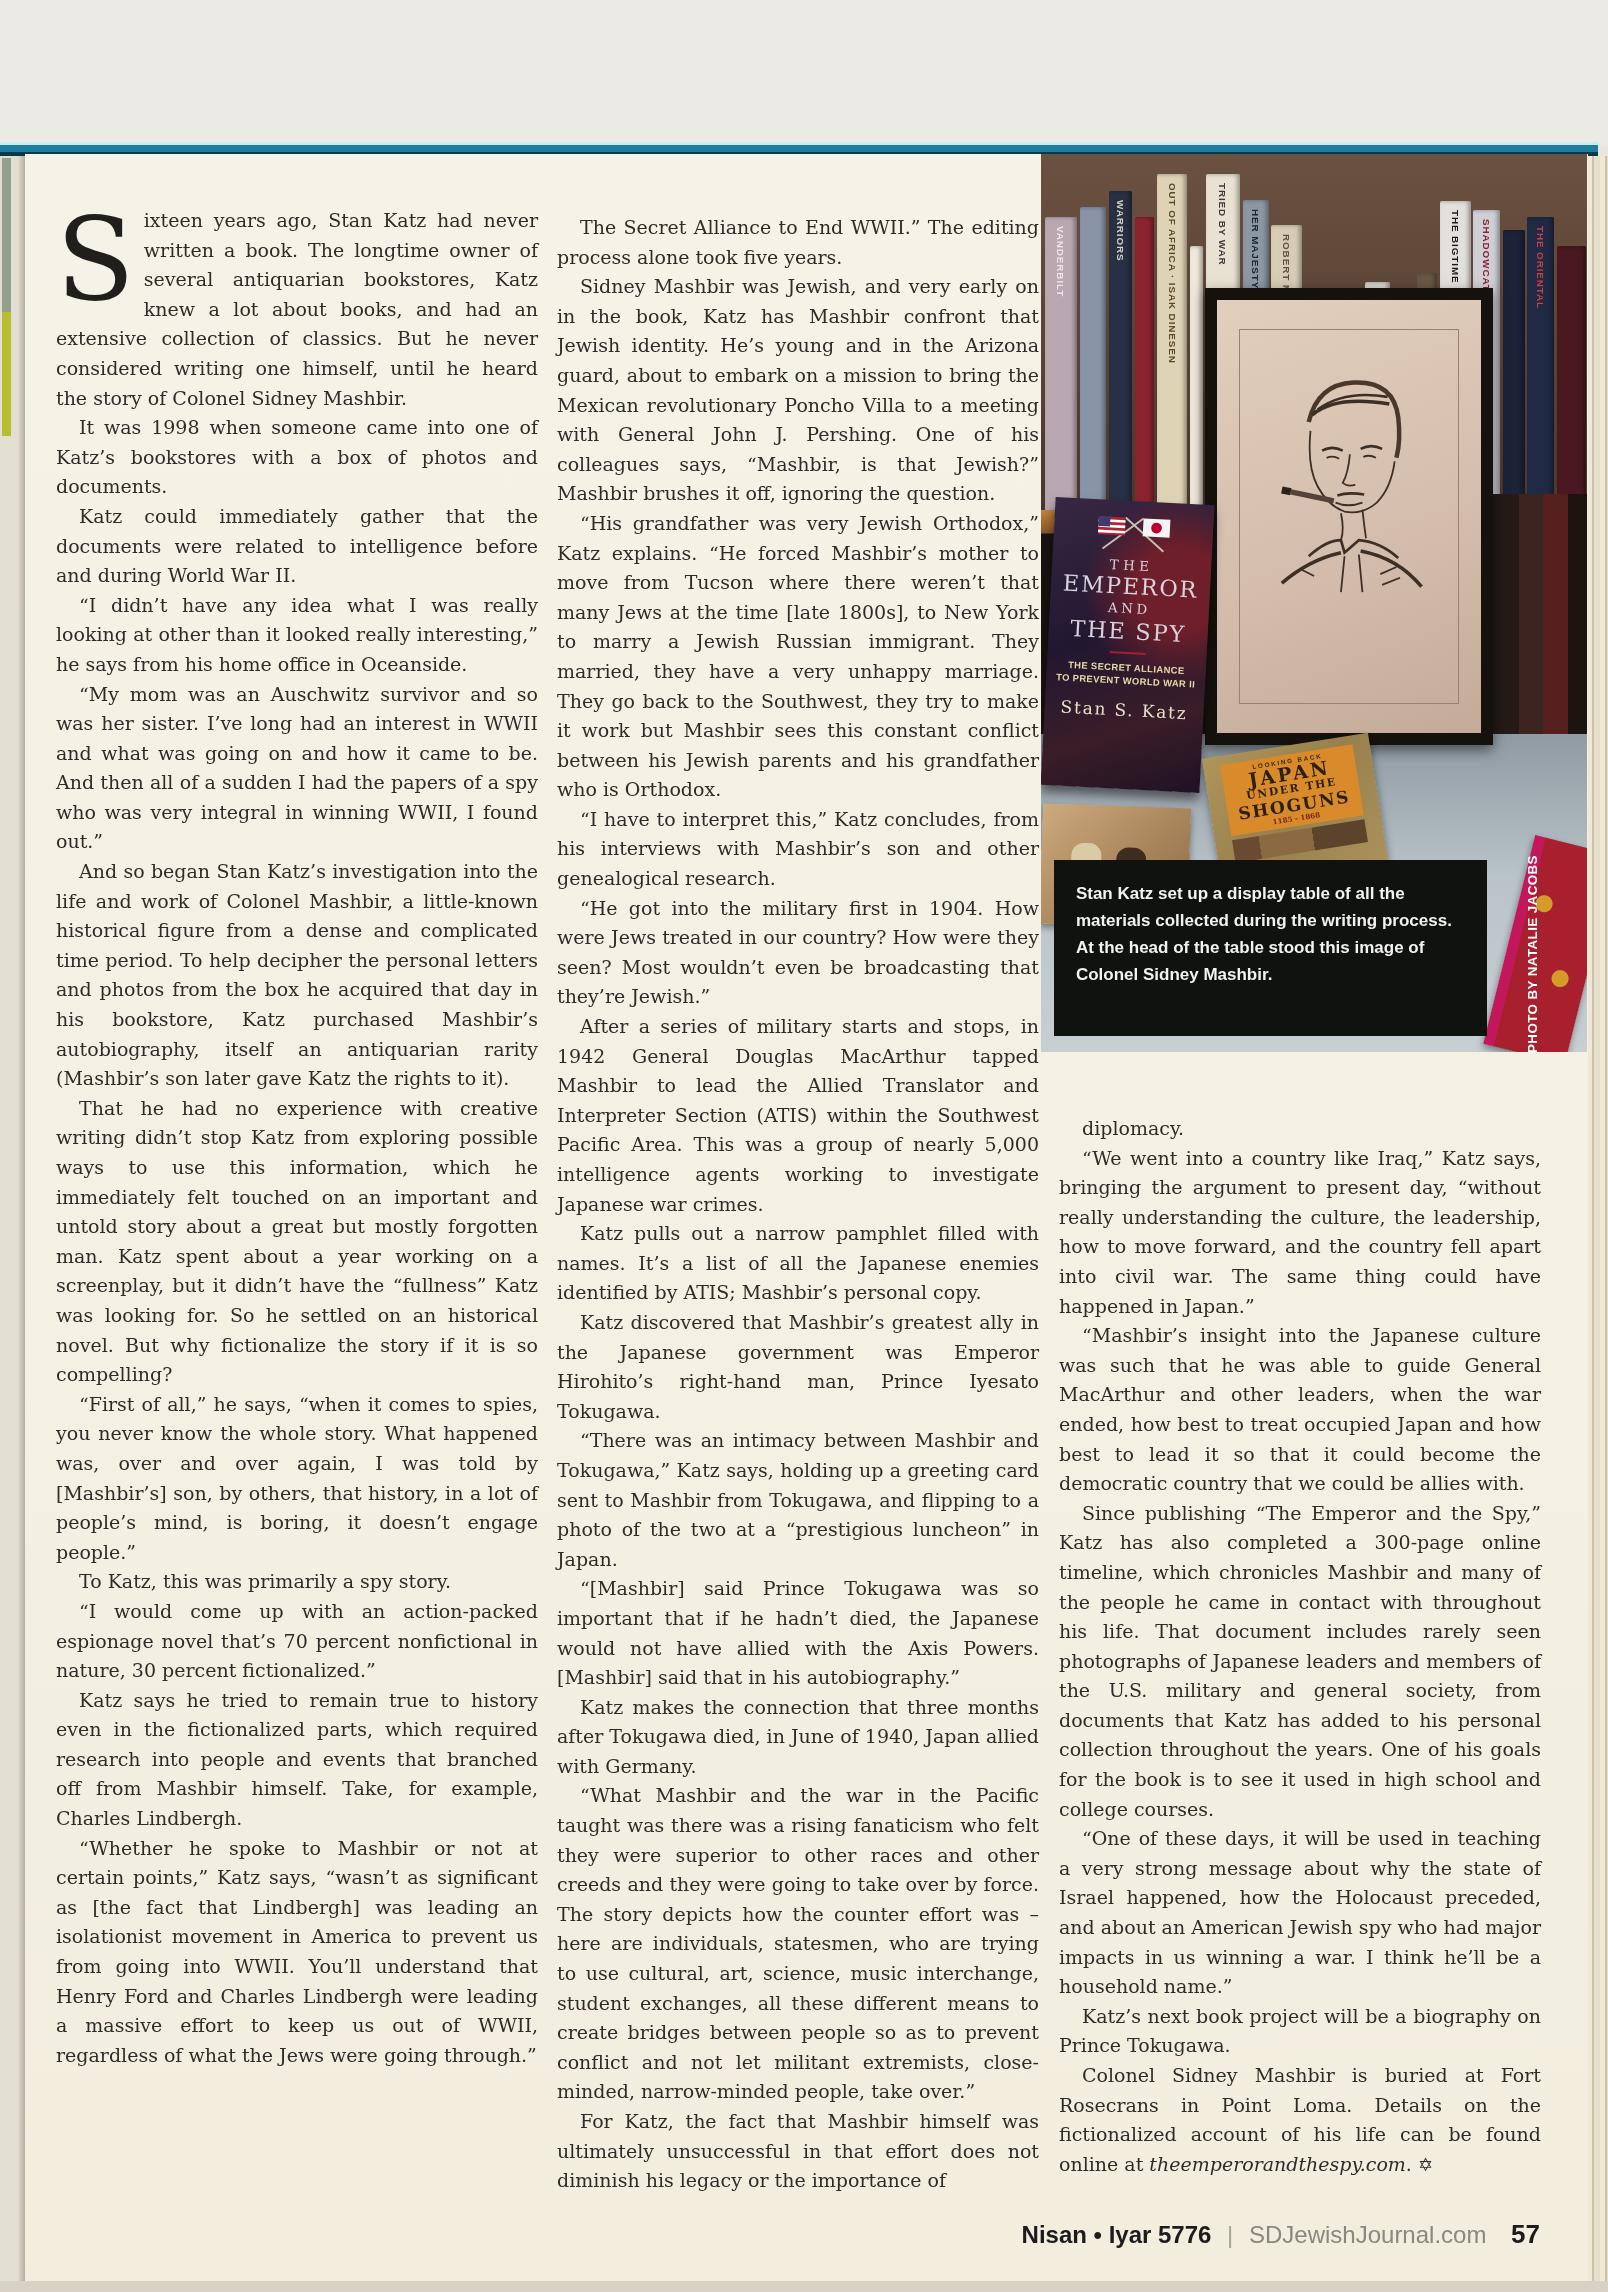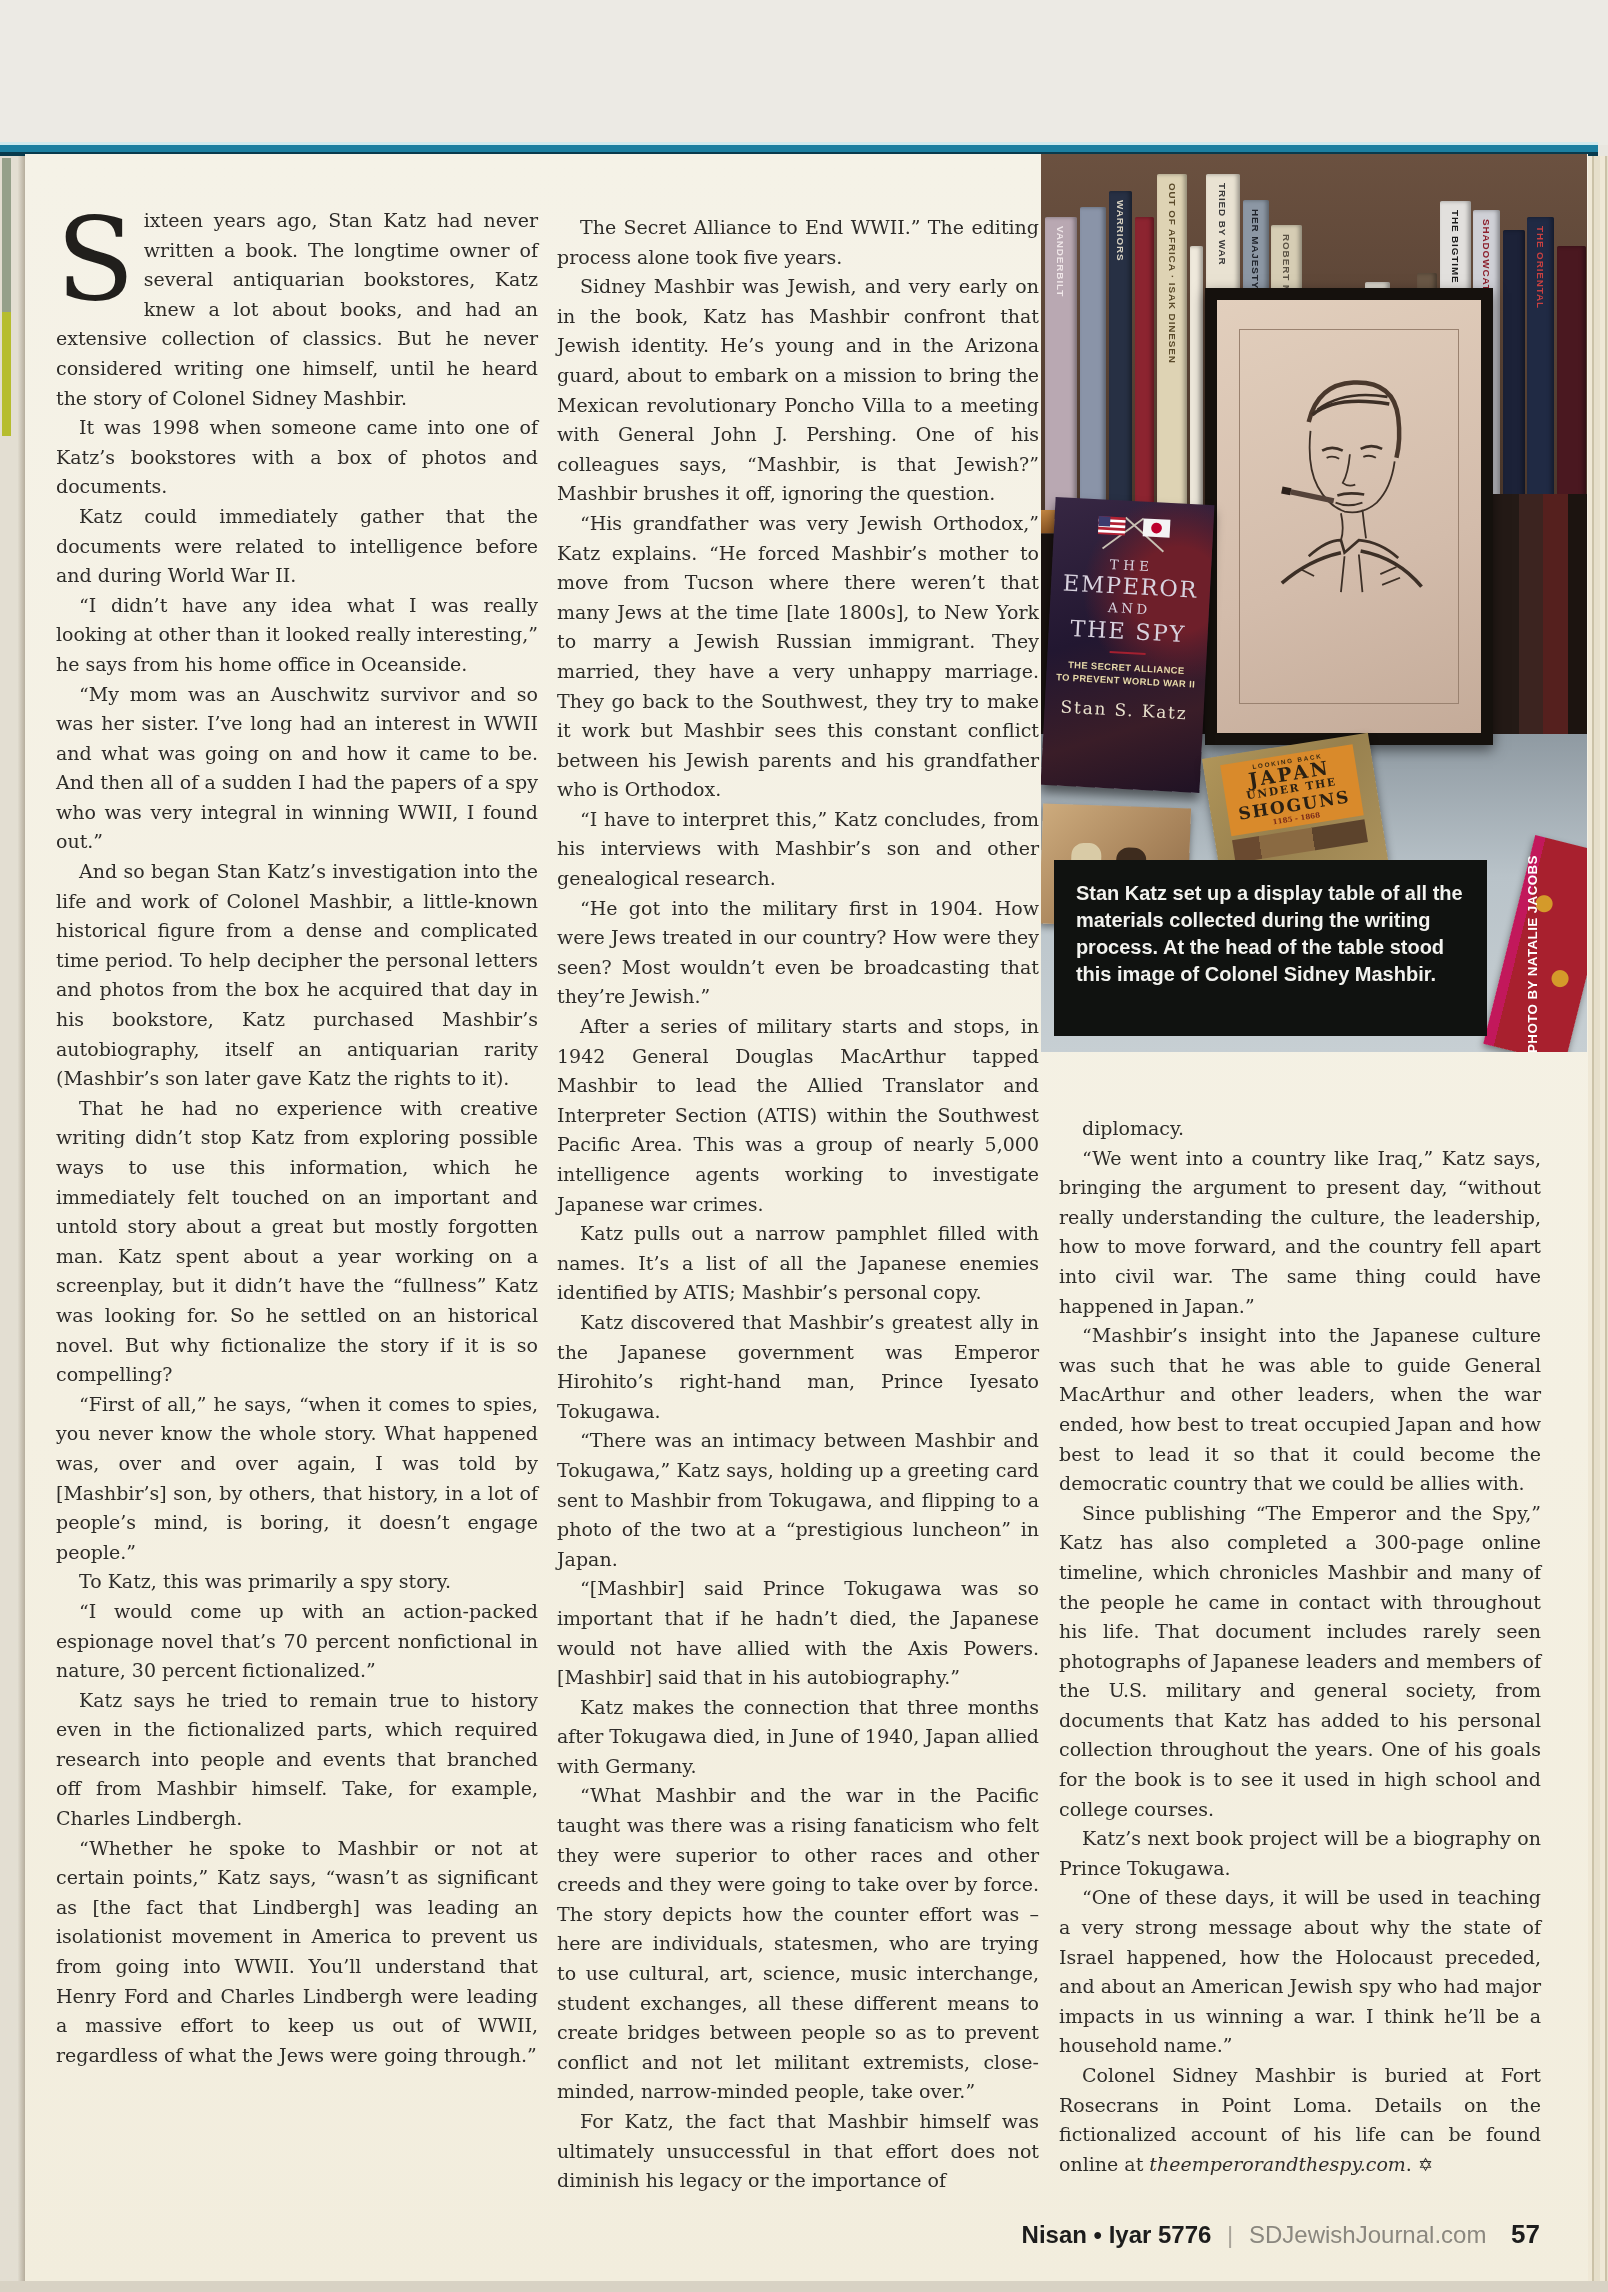--- a/index.html
+++ b/index.html
@@ -88,21 +88,21 @@
   .fig.b{left:75px;width:30px;height:79px;background:#3e2c1e;}
   
   .redbook{position:absolute;left:467px;top:688px;width:84px;height:215px;z-index:3;transform:rotate(14deg);
            background:radial-gradient(circle at 30% 30%,#d49a2a 0 8px,transparent 9px),
                       radial-gradient(circle at 70% 62%,#d49a2a 0 8px,transparent 9px),
                       linear-gradient(90deg,#c2185b 0 10.7px,#a8202e 10.7px);
            box-shadow:0 3.6px 7.2px rgba(0,0,0,.4);}
   
   .caption{position:absolute;left:13.4px;top:706px;width:433px;height:176px;z-index:5;
            background:#101210;color:#f2f2ee;box-sizing:border-box;padding:19.7px 21.5px;
-           font-family:"Liberation Sans",sans-serif;font-weight:bold;font-size:20px;line-height:27px;}
+           font-family:"Liberation Sans",sans-serif;font-weight:bold;font-size:17px;line-height:27px;}
   .credit{position:absolute;left:484px;top:681px;height:218px;z-index:6;color:#ffffff;
           font-family:"Liberation Sans",sans-serif;font-weight:bold;font-size:13.4px;letter-spacing:0.4px;
           writing-mode:vertical-rl;transform:rotate(180deg);}
   
   .footer{position:absolute;left:0;top:2065px;width:1515px;text-align:right;
           font-family:"Liberation Sans",sans-serif;font-size:24px;color:#1c1c1c;}
   .footer .issue{font-weight:bold;}
   .footer .sep{color:#a9a49a;margin:0 9px;}
   .footer .site{color:#8a877f;}
   .footer .pn{font-weight:bold;font-size:26px;margin-left:18px;}
@@ -155,22 +155,22 @@
           <p>For Katz, the fact that Mashbir himself was ultimately unsuccessful in that effort does not diminish his legacy or the importance of</p>
         </div>
     </div>
 
     <div class="col" id="col3">
       <div>
           <p>diplomacy.</p>
           <p>“We went into a country like Iraq,” Katz says, bringing the argument to present day, “without really understanding the culture, the leadership, how to move forward, and the country fell apart into civil war. The same thing could have happened in Japan.”</p>
           <p>“Mashbir’s insight into the Japanese culture was such that he was able to guide General MacArthur and other leaders, when the war ended, how best to treat occupied Japan and how best to lead it so that it could become the democratic country that we could be allies with.</p>
           <p>Since publishing “The Emperor and the Spy,” Katz has also completed a 300-page online timeline, which chronicles Mashbir and many of the people he came in contact with throughout his life. That document includes rarely seen photographs of Japanese leaders and members of the U.S. military and general society, from documents that Katz has added to his personal collection throughout the years. One of his goals for the book is to see it used in high school and college courses.</p>
+          <p>“One of these days, it will be used in teaching a very strong message about why the state of Israel happened, how the Holocaust preceded, and about an American Jewish spy who had major impacts in us winning a war. I think he’ll be a household name.”</p>
           <p>Katz’s next book project will be a biography on Prince Tokugawa.</p>
-          <p>“One of these days, it will be used in teaching a very strong message about why the state of Israel happened, how the Holocaust preceded, and about an American Jewish spy who had major impacts in us winning a war. I think he’ll be a household name.”</p>
         </div>
       <p><span>Colonel Sidney Mashbir is buried at Fort Rosecrans in Point Loma. Details on the fictionalized account of his life can be found online at </span><em class="site-italic">theemperorandthespy.com</em><span>. </span><span class="star">✡</span></p>
     </div>
 
     <div class="photo">
       <div class="spine-row">
           <div class="spine" style="width: 36px; height: 296px; background: rgb(185, 168, 178);">
             <span style="color: rgb(239, 230, 232);">VANDERBILT</span>
           </div>
           <div class="spine" style="width: 29.6px; height: 306px; background: rgb(138, 148, 168);"></div>

